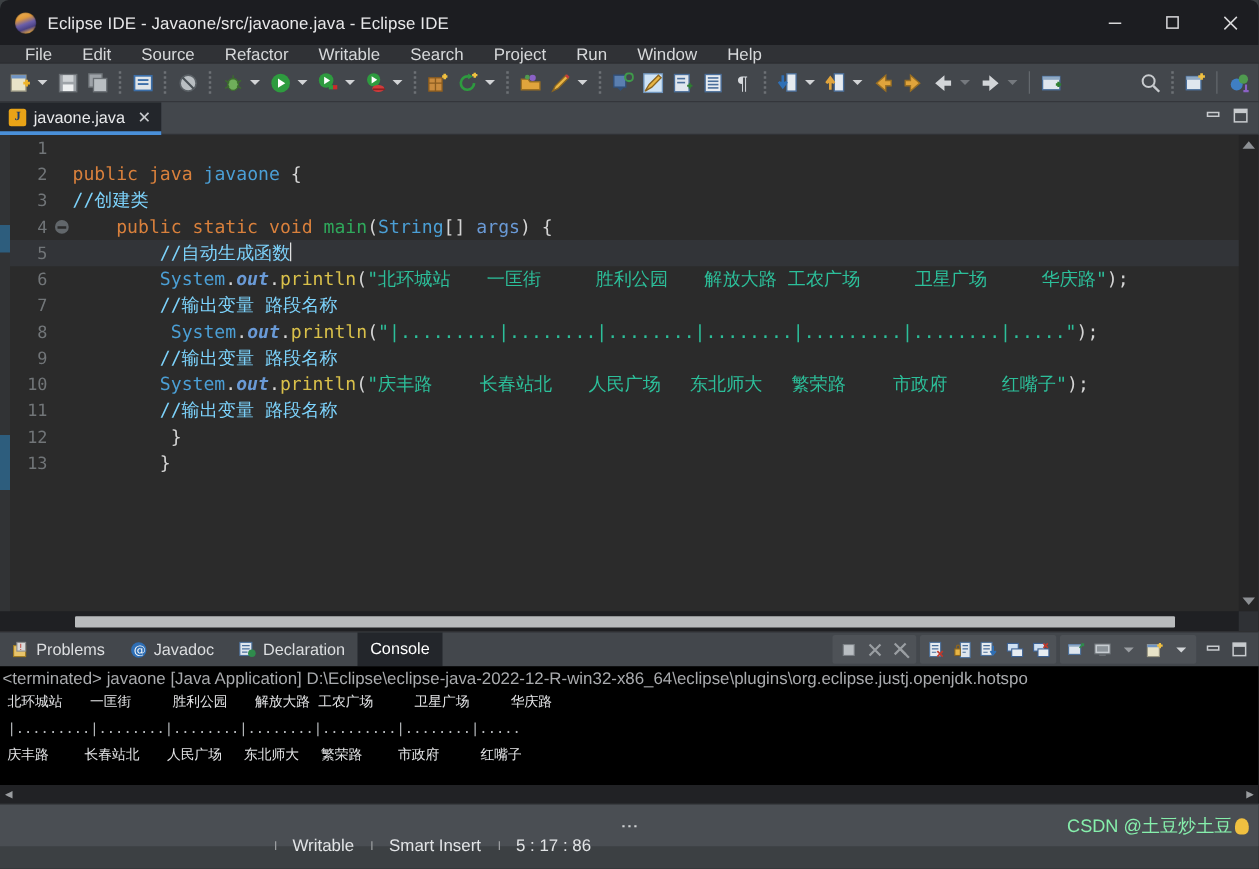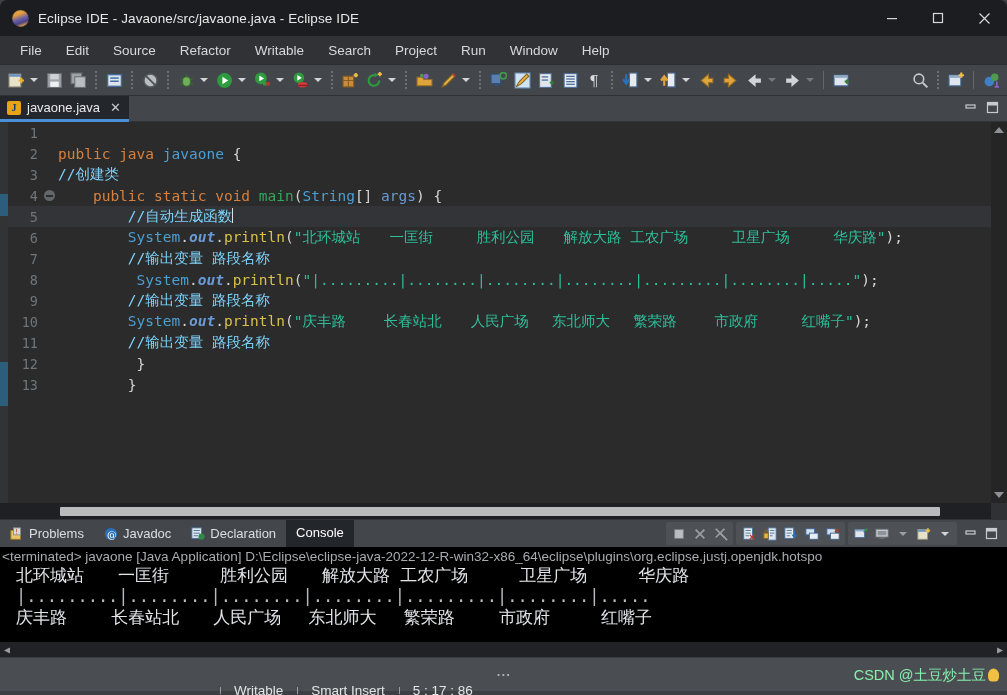--- a/index.html
+++ b/index.html
@@ -30,21 +30,21 @@
   }
   .wbtns { position: absolute; right: 0; top: 0; height: 36px; display: flex; }
   .wbtn {
     width: 46px; height: 36px; display: flex; align-items: center; justify-content: center;
     color: #d8d8da;
   }
   .wbtn svg { display: block; }
 
   
   .menubar {
-    height: 29px; background: #303236; display: flex; align-items: center;
+    height: 15px; background: #303236; display: flex; align-items: center;
     padding-left: 8px; border-bottom: 1px solid #2b2d31;
   }
   .menubar .mi {
     color: #d6d8da; font-size: 13.5px; padding: 3px 12px; white-space: nowrap;
   }
 
   
   .toolbar {
     height: 31px; background: #43474c; display: flex; align-items: center;
     padding: 0 4px; border-bottom: 1px solid #303236; overflow: hidden;
@@ -190,22 +190,22 @@
 
   .console {
     height: 110px; background: #000000; position: relative; overflow: hidden;
     font-family: "DejaVu Sans Mono", monospace;
   }
   .con-head {
     color: #a9abae; font-size: 13.5px; white-space: nowrap; padding: 2px 0 1px 2px;
     font-family: "Liberation Sans", sans-serif;
   }
   .con-line {
-    color: #e3e4e6; font-size: 17px; white-space: pre; line-height: 21px;
-    padding-left: 16px;
+    color: #e3e4e6; font-size: 11px; white-space: pre; line-height: 21px;
+    padding-left: 6px;
   }
   .con-sep { color: #b8bbbe; }
   .con-hscroll {
     position: absolute; left: 0; right: 0; bottom: 0; height: 15px;
     background: #212225; display: flex; align-items: center; justify-content: space-between;
   }
   .con-hscroll .ca { color: #9a9da0; font-size: 10px; padding: 0 4px; }
 
   
   .statusbar {

